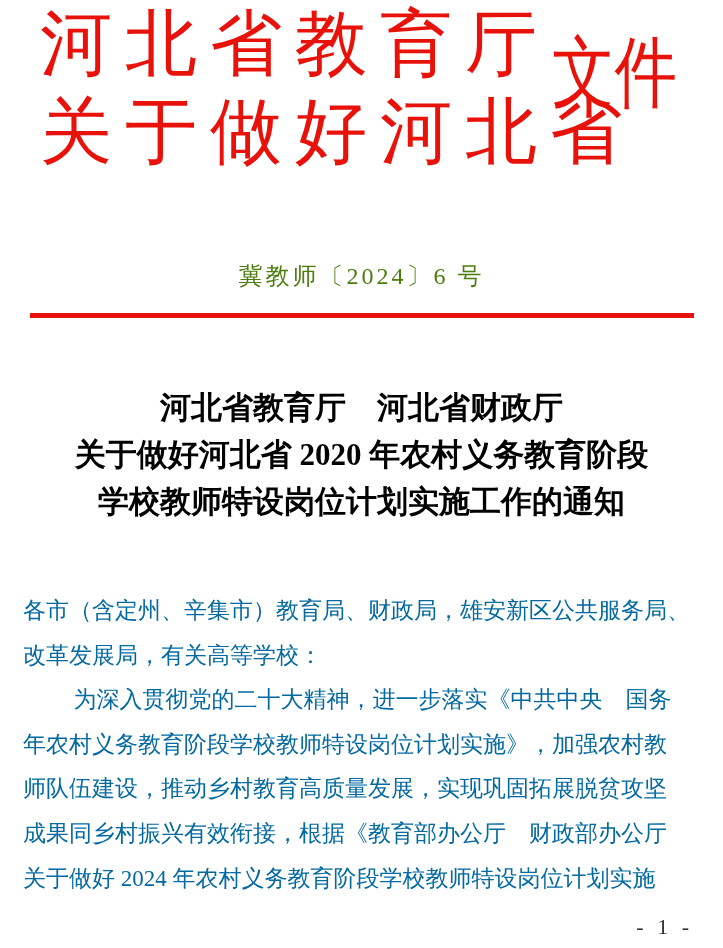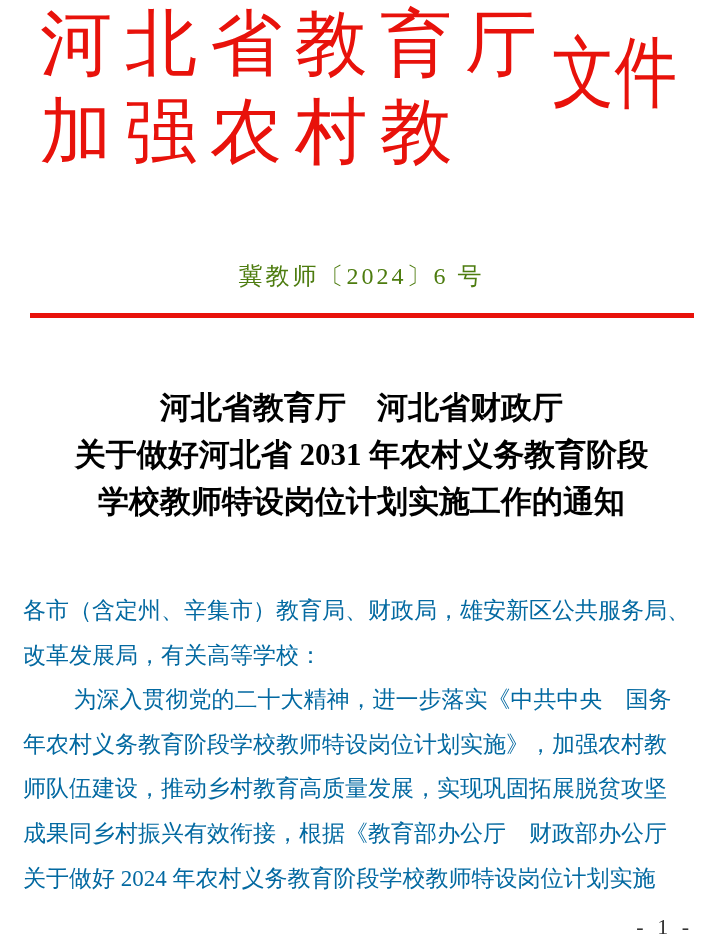--- a/index.html
+++ b/index.html
@@ -95,31 +95,31 @@
     color: #333333;
   }
 </style>
 </head>
 <body>
 
 <div class="page">
 
   <div class="letterhead">
     <div class="org-line">河北省教育厅</div>
-    <div class="org-line">加强农村教</div>
+    <div class="org-line">关于做好河北省</div>
   </div>
   <div class="doc-word">文件</div>
 
   <div class="doc-number">冀教师〔2024〕6 号</div>
 
   <div class="red-line"></div>
 
   <div class="title">
     <div class="title-line">河北省教育厅　河北省财政厅</div>
-    <div class="title-line">关于做好河北省 2031 年农村义务教育阶段</div>
+    <div class="title-line">关于做好河北省 2020 年农村义务教育阶段</div>
     <div class="title-line">学校教师特设岗位计划实施工作的通知</div>
   </div>
 
   <div class="body-text">
     <div class="body-line">各市（含定州、辛集市）教育局、财政局，雄安新区公共服务局、</div>
     <div class="body-line">改革发展局，有关高等学校：</div>
     <div class="body-line indent">为深入贯彻党的二十大精神，进一步落实《中共中央　国务</div>
     <div class="body-line">年农村义务教育阶段学校教师特设岗位计划实施》，加强农村教</div>
     <div class="body-line">师队伍建设，推动乡村教育高质量发展，实现巩固拓展脱贫攻坚</div>
     <div class="body-line">成果同乡村振兴有效衔接，根据《教育部办公厅　财政部办公厅</div>

